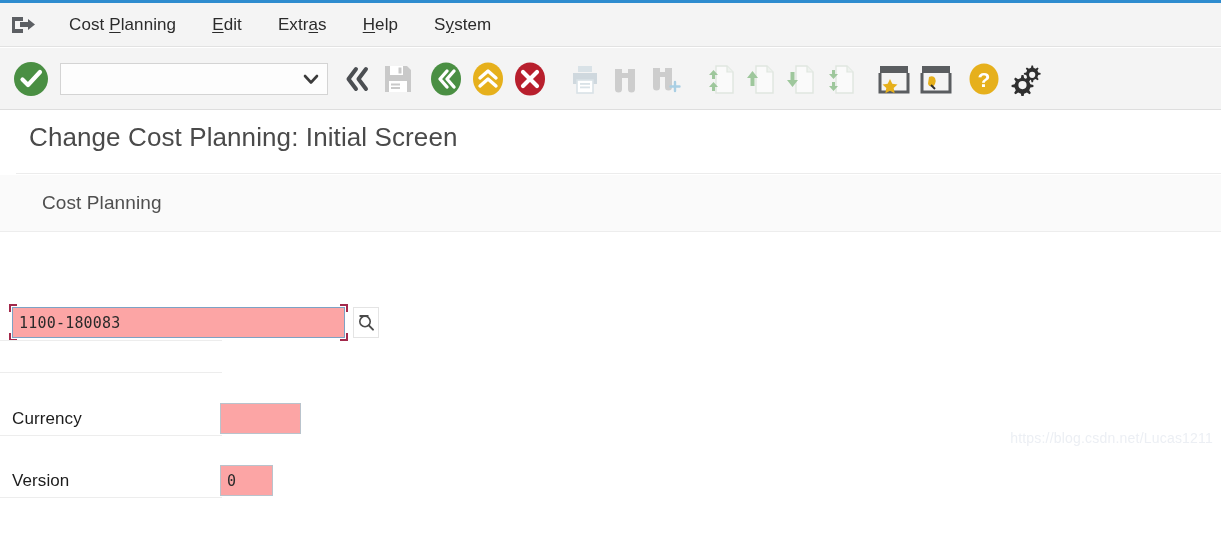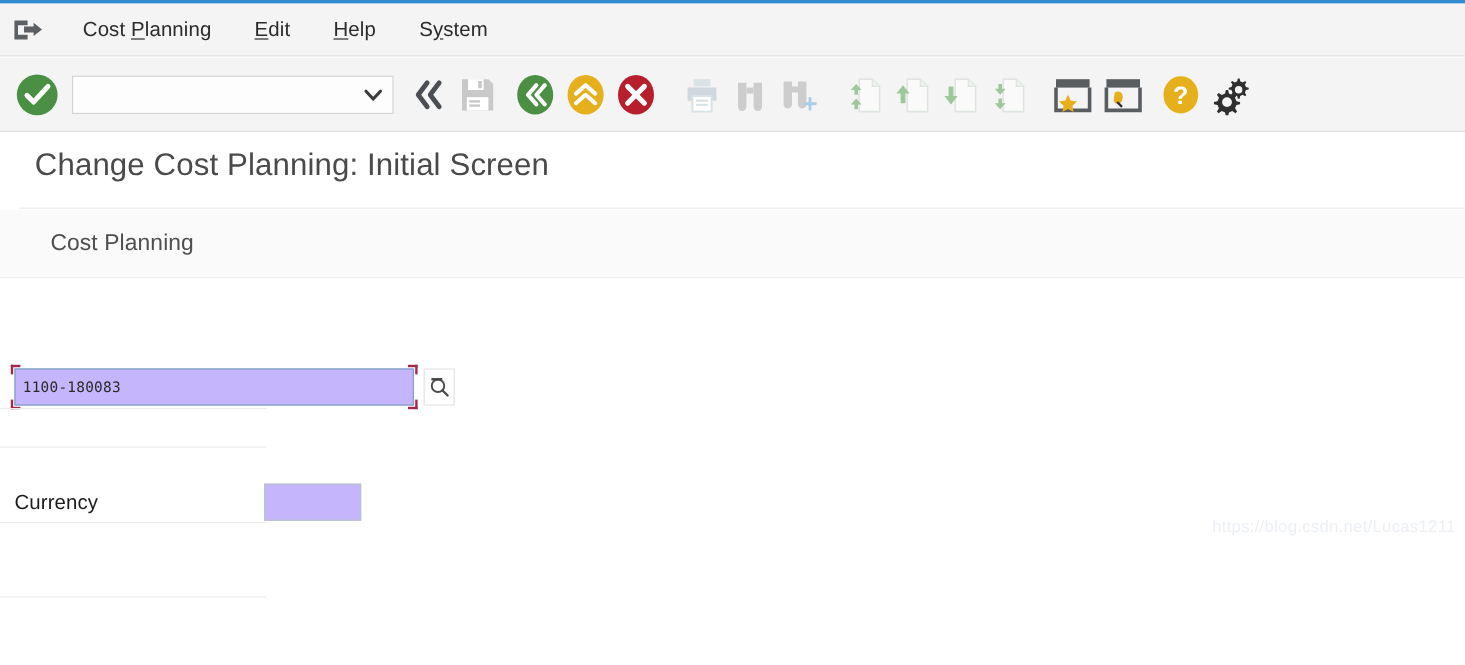--- a/index.html
+++ b/index.html
@@ -131,24 +131,24 @@
     display: flex; align-items: center;
   }
   .field-label {
     font-size: 17px;
     color: #1c1c1c;
     white-space: nowrap;
     letter-spacing: 0.1px;
   }
   .fld {
     border: 1px solid #b9c3cc;
-    background: #c4b5fd;
+    background: #fca5a5;
     outline: none;
     font-family: "DejaVu Sans Mono", monospace;
-    font-size: 12px;
+    font-size: 15px;
     color: #2a2a2a;
     padding-left: 6px;
     height: 31px;
     letter-spacing: 0.2px;
   }
 
   
   .focus-wrap { position: relative; display: inline-block; }
   .focus-wrap .fld { border: 1px solid #7da2c4; }
   .corner {
@@ -201,20 +201,23 @@
         <path d="M2 3 h11 v4 h-8 v8 h8 v4 h-11 z" fill="#5c5f63"></path>
         <path d="M10 8 h8 v-3 l7 5.5 -7 5.5 v-3 h-8 z" fill="#5c5f63"></path>
       </svg>
     </div>
 
     <div class="menu-item">
       <span>Cost <u>P</u>lanning</span>
     </div>
     <div class="menu-item">
       <span><u>E</u>dit</span>
+    </div>
+    <div class="menu-item">
+      <span>Extr<u>a</u>s</span>
     </div>
     <div class="menu-item">
       <span><u>H</u>elp</span>
     </div>
     <div class="menu-item">
       <span>S<u>y</u>stem</span>
     </div>
   </div>
 
   <div class="toolbar">
@@ -435,19 +438,23 @@
     <div class="row-sep" style="left:0; top:108px; width:222px;"></div>
 
     <div class="row-sep" style="left:0; top:140px; width:222px;"></div>
 
     <div class="field-row" style="left:12px; top:171px;">
       <div class="field-label" style="width:208px;">Currency</div>
       <input class="fld" type="text" style="width: 81px;" value="">
     </div>
     <div class="row-sep" style="left:0; top:203px; width:222px;"></div>
 
+    <div class="field-row" style="left:12px; top:233px;">
+      <div class="field-label" style="width:208px;">Version</div>
+      <input class="fld" type="text" style="width: 53px;" value="0">
+    </div>
     <div class="row-sep" style="left:0; top:265px; width:222px;"></div>
 
   </div>
 
   <div class="watermark">https://blog.csdn.net/Lucas1211</div>
 
 </div>
 
 </body></html>

